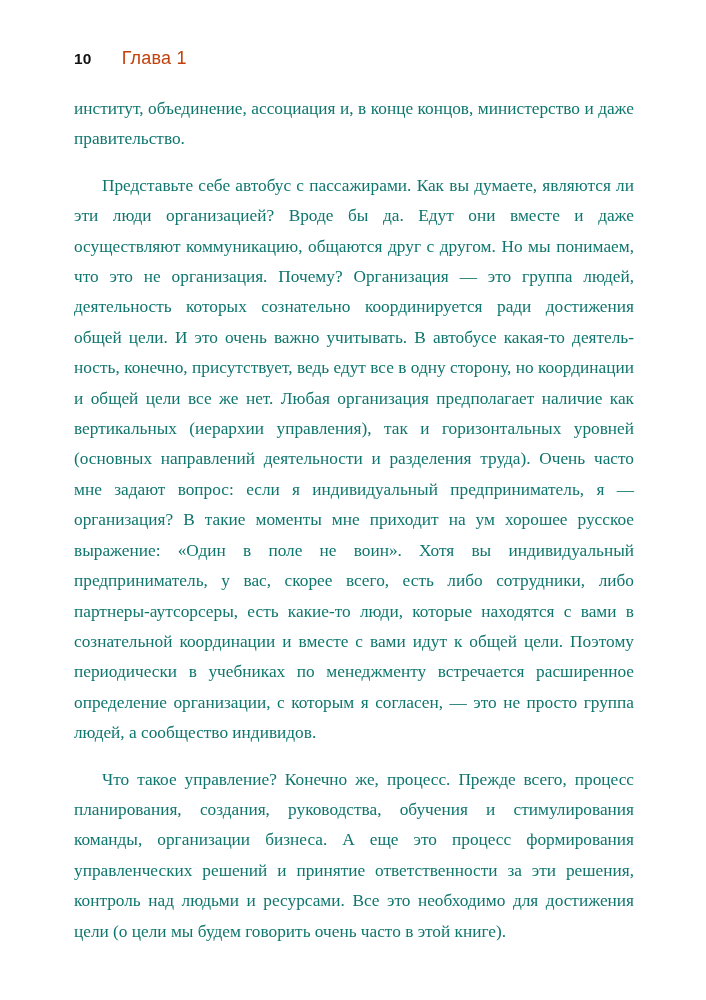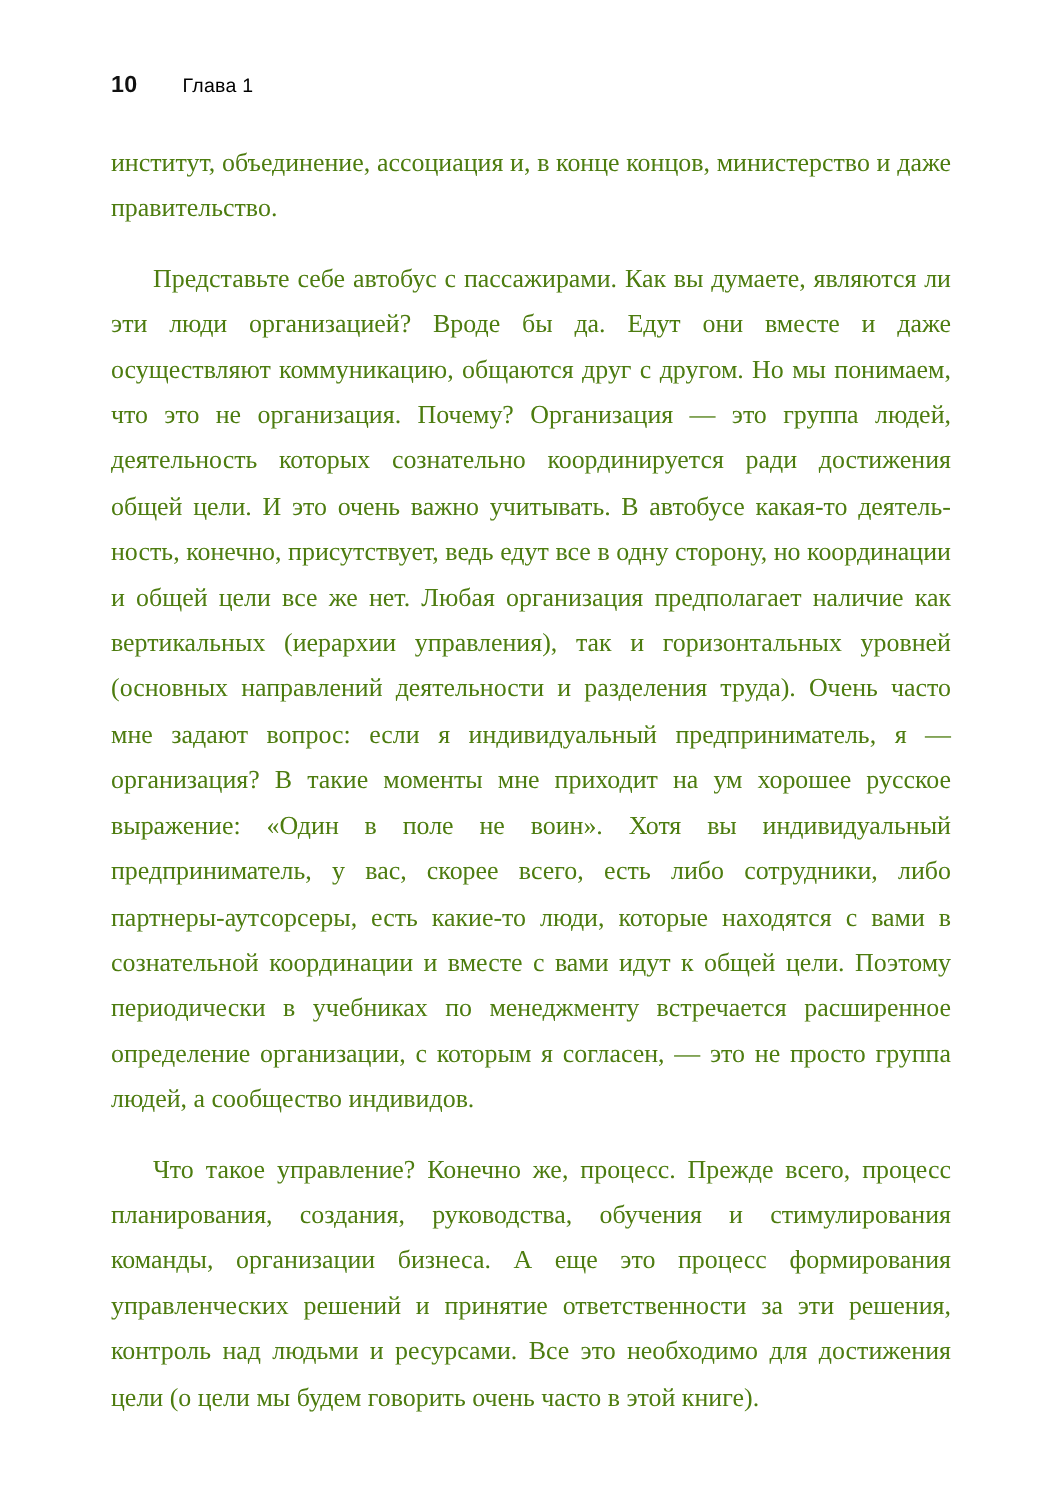--- a/index.html
+++ b/index.html
@@ -32,38 +32,38 @@
   }
   .folio {
     font-family: "Liberation Sans", sans-serif;
     font-weight: bold;
     font-size: 15.5px;
     letter-spacing: 0.2px;
     color: #111111;
   }
   .running-head {
     font-family: "Liberation Sans", sans-serif;
-    font-size: 13px;
-    color: #000000;
+    font-size: 18px;
+    color: #c2410c;
     letter-spacing: 0.2px;
   }
   .body-text {
     position: absolute;
     top: 94px;
     left: 74px;
     width: 560px;
   }
   .body-text p {
     margin: 0;
     font-family: "Liberation Serif", serif;
     font-size: 17.3px;
     line-height: 30.4px;
     text-align: justify;
     text-justify: inter-word;
-    color: #4d7c0f;
+    color: #0f766e;
     hyphens: manual;
   }
   .body-text p.indent {
     text-indent: 28px;
   }
   .body-text p + p {
     margin-top: 16px;
   }
 </style>
 </head>

